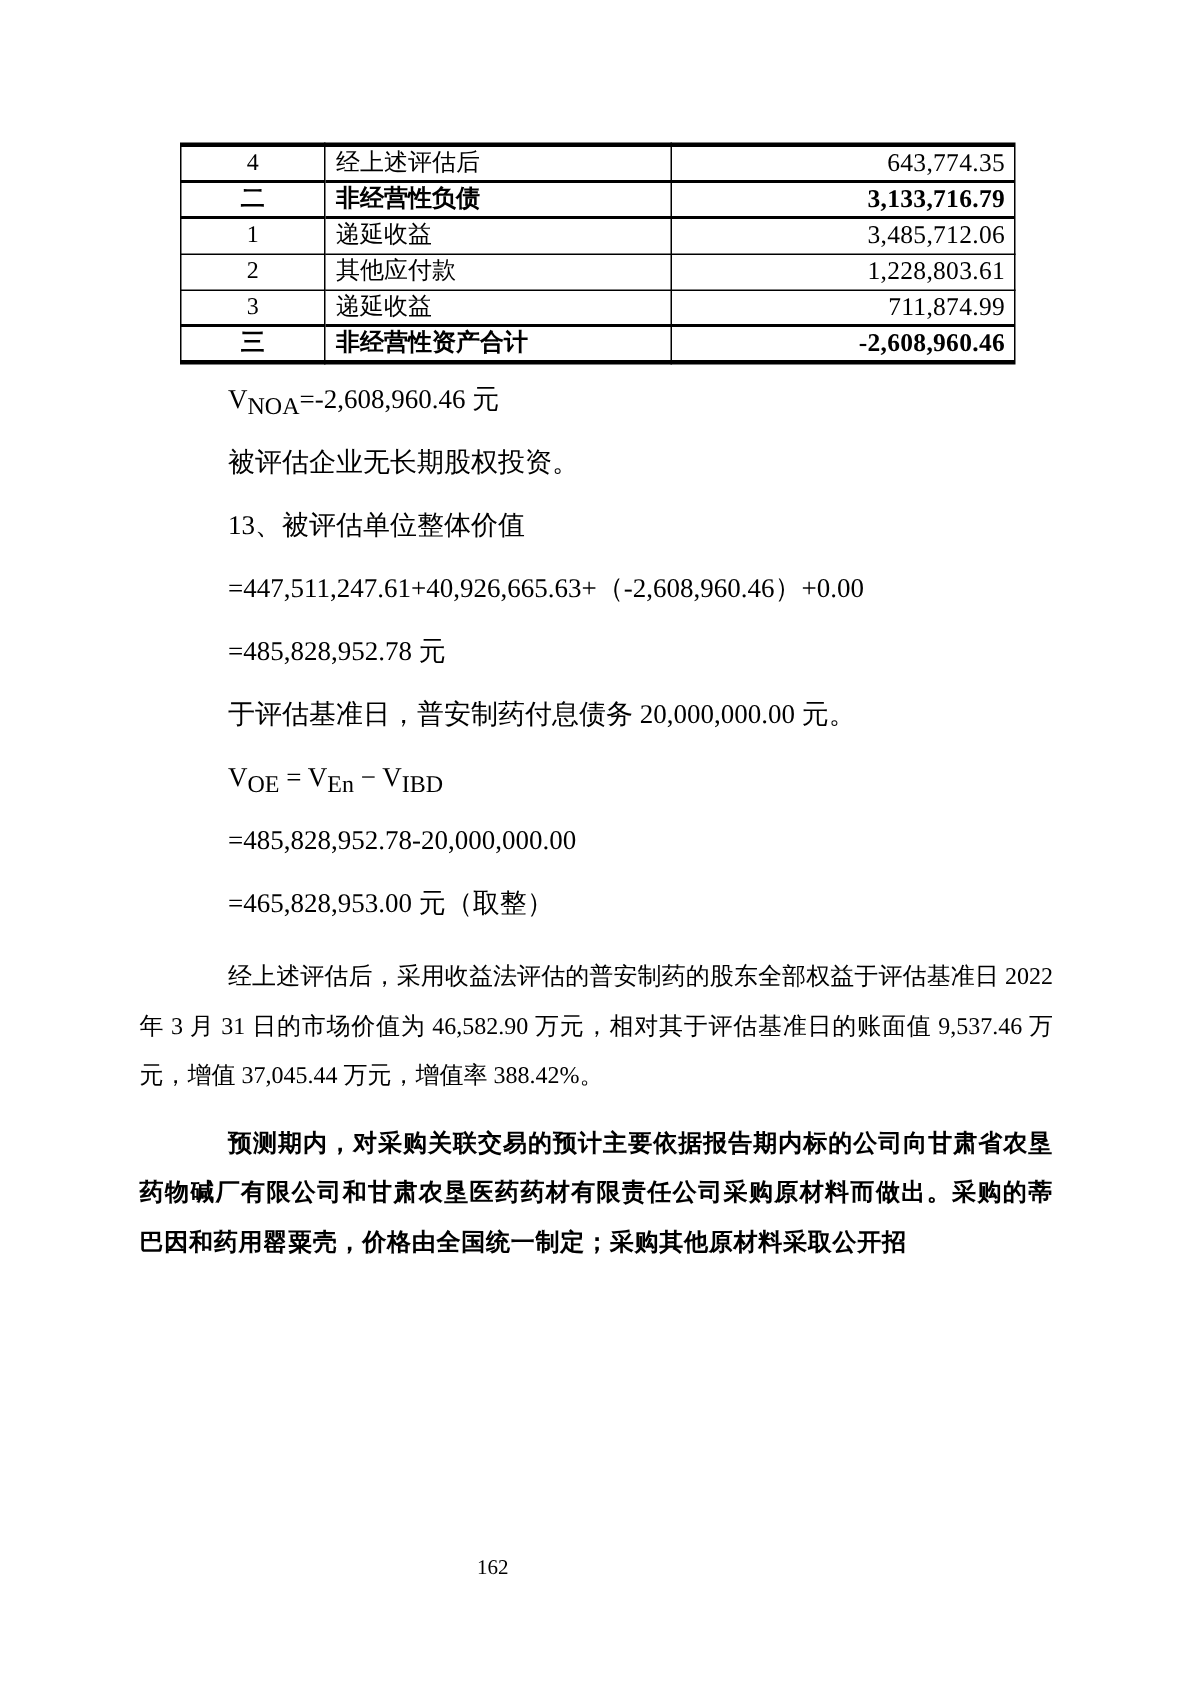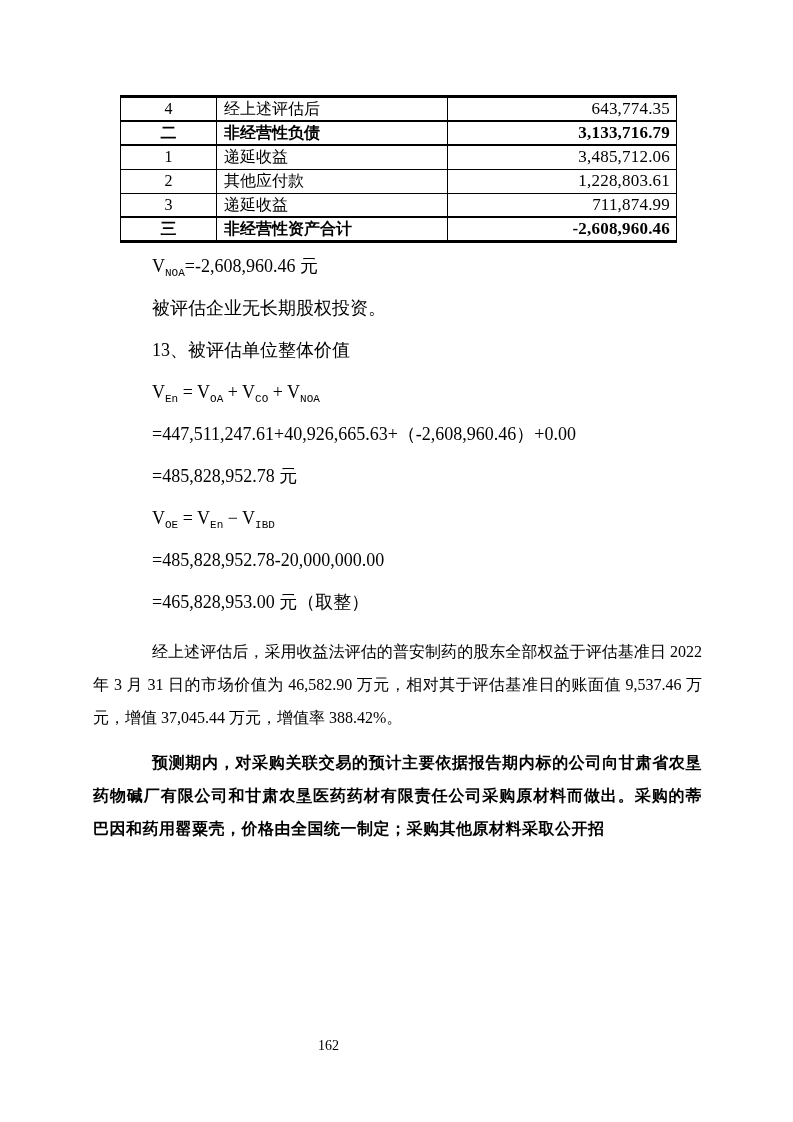--- a/index.html
+++ b/index.html
@@ -46,25 +46,24 @@
 
   
   .fline {
     font-size: 18px;
     line-height: 22px;
     margin: 0 0 20px 0;
     text-indent: 59px;
     white-space: nowrap;
   }
   .fline sub {
-    font-size: 11px;
+    font-size: 16px;
     line-height: 0;
     vertical-align: -4px;
     letter-spacing: 0;
-    font-family: Liberation Mono, monospace;
   }
 
   
   .para {
     font-size: 16px;
     line-height: 33px;
     text-align: justify;
     text-indent: 59px;
     margin: 22px 0 0 0;
   }
@@ -127,24 +126,24 @@
         <td class="c-val">-2,608,960.46</td>
       </tr>
     </tbody>
   </table>
 
   <p class="fline"><span>V</span><sub>NOA</sub><span>=-2,608,960.46 元</span></p>
 
   <p class="fline">被评估企业无长期股权投资。</p>
 
   <p class="fline">13、被评估单位整体价值</p>
-  <p class="fline"><span>V</span><sub>En</sub><span> = V</span><sub>OA</sub><span> + V</span><sub>CO</sub><span> + V</span><sub>NOA</sub></p>
   <p class="fline">=447,511,247.61+40,926,665.63+（-2,608,960.46）+0.00</p>
   <p class="fline">=485,828,952.78 元</p>
 
+  <p class="fline">于评估基准日，普安制药付息债务 20,000,000.00 元。</p>
 
   <p class="fline"><span>V</span><sub>OE</sub><span> = V</span><sub>En</sub><span> − V</span><sub>IBD</sub></p>
   <p class="fline">=485,828,952.78-20,000,000.00</p>
   <p class="fline">=465,828,953.00 元（取整）</p>
 
   <p class="para">经上述评估后，采用收益法评估的普安制药的股东全部权益于评估基准日 2022 年 3 月 31 日的市场价值为 46,582.90 万元，相对其于评估基准日的账面值 9,537.46 万元，增值 37,045.44 万元，增值率 388.42%。</p>
   <p class="para bold-para">预测期内，对采购关联交易的预计主要依据报告期内标的公司向甘肃省农垦药物碱厂有限公司和甘肃农垦医药药材有限责任公司采购原材料而做出。采购的蒂巴因和药用罂粟壳，价格由全国统一制定；采购其他原材料采取公开招</p>
 
   <div class="page-number">162</div>
 

